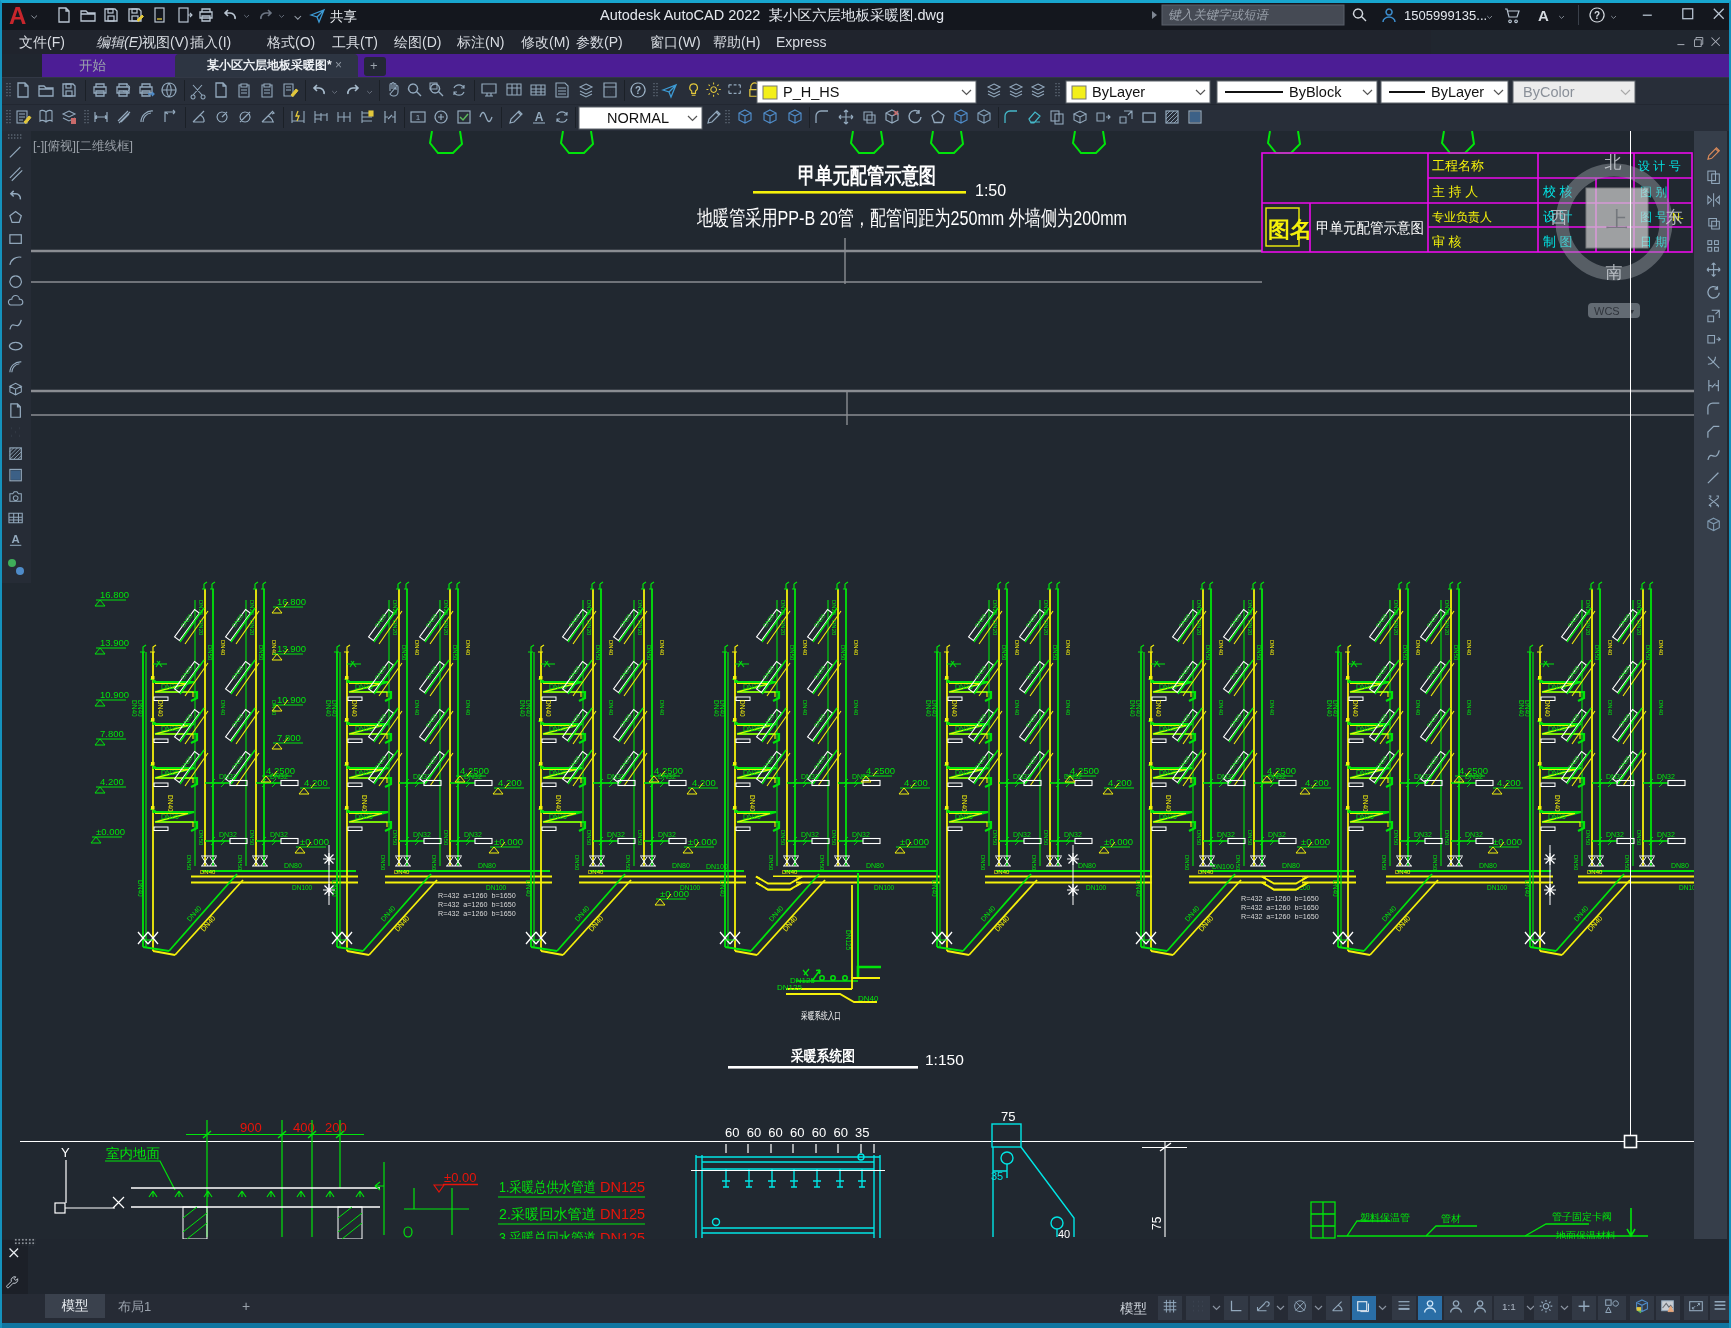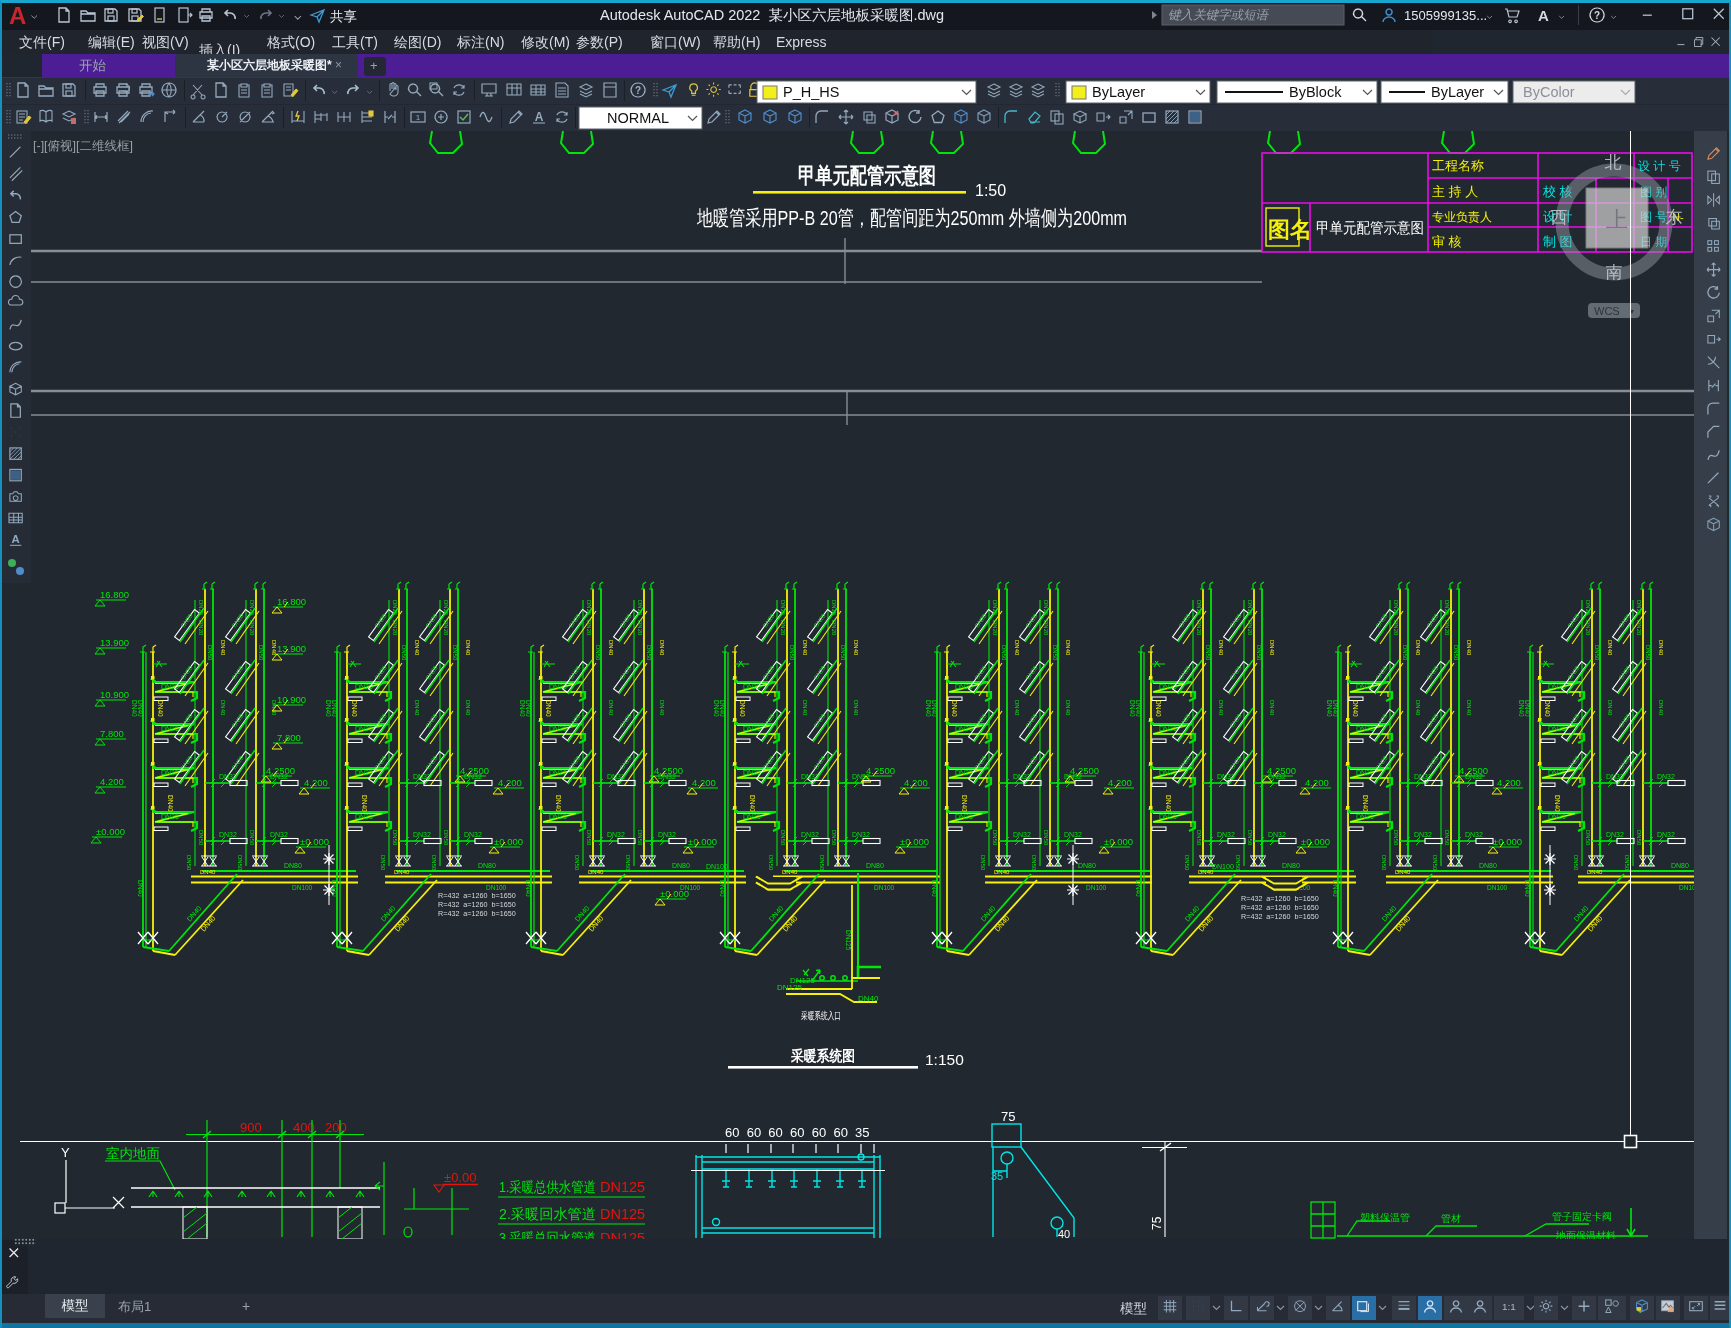--- a/index.html
+++ b/index.html
@@ -24,23 +24,23 @@
   #cmdleftbg{position:absolute;left:0;top:1240px;width:28px;height:54px;background:#1c2028;}
   #statusbar{position:absolute;left:0;top:1294px;width:1731px;height:29px;background:#262b35;}
   #botborder{position:absolute;left:0;top:1323px;width:1731px;height:5px;background:#1075a0;}
 </style>
 </head>
 <body>
 <div id="app">
   <div id="titlebar"></div>
   <div id="menubar">
     <span style="left:19px;">文件(F)</span>
-      <span style="left:88px;">编辑(E)</span>
+      <span style="left:96px;font-style:italic;">编辑(E)</span>
     <span style="left:142px;">视图(V)</span>
-      <span style="left:199px;margin-top:8px;">插入(I)</span>
+      <span style="left:190px;">插入(I)</span>
     <span style="left:267px;">格式(O)</span>
       <span style="left:332px;">工具(T)</span>
     <span style="left:394px;">绘图(D)</span>
       <span style="left:457px;">标注(N)</span>
     <span style="left:521px;">修改(M)</span>
       <span style="left:576px;">参数(P)</span>
     <span style="left:650px;">窗口(W)</span>
       <span style="left:713px;">帮助(H)</span>
     <span style="left:776px;">Express</span>
   </div>

